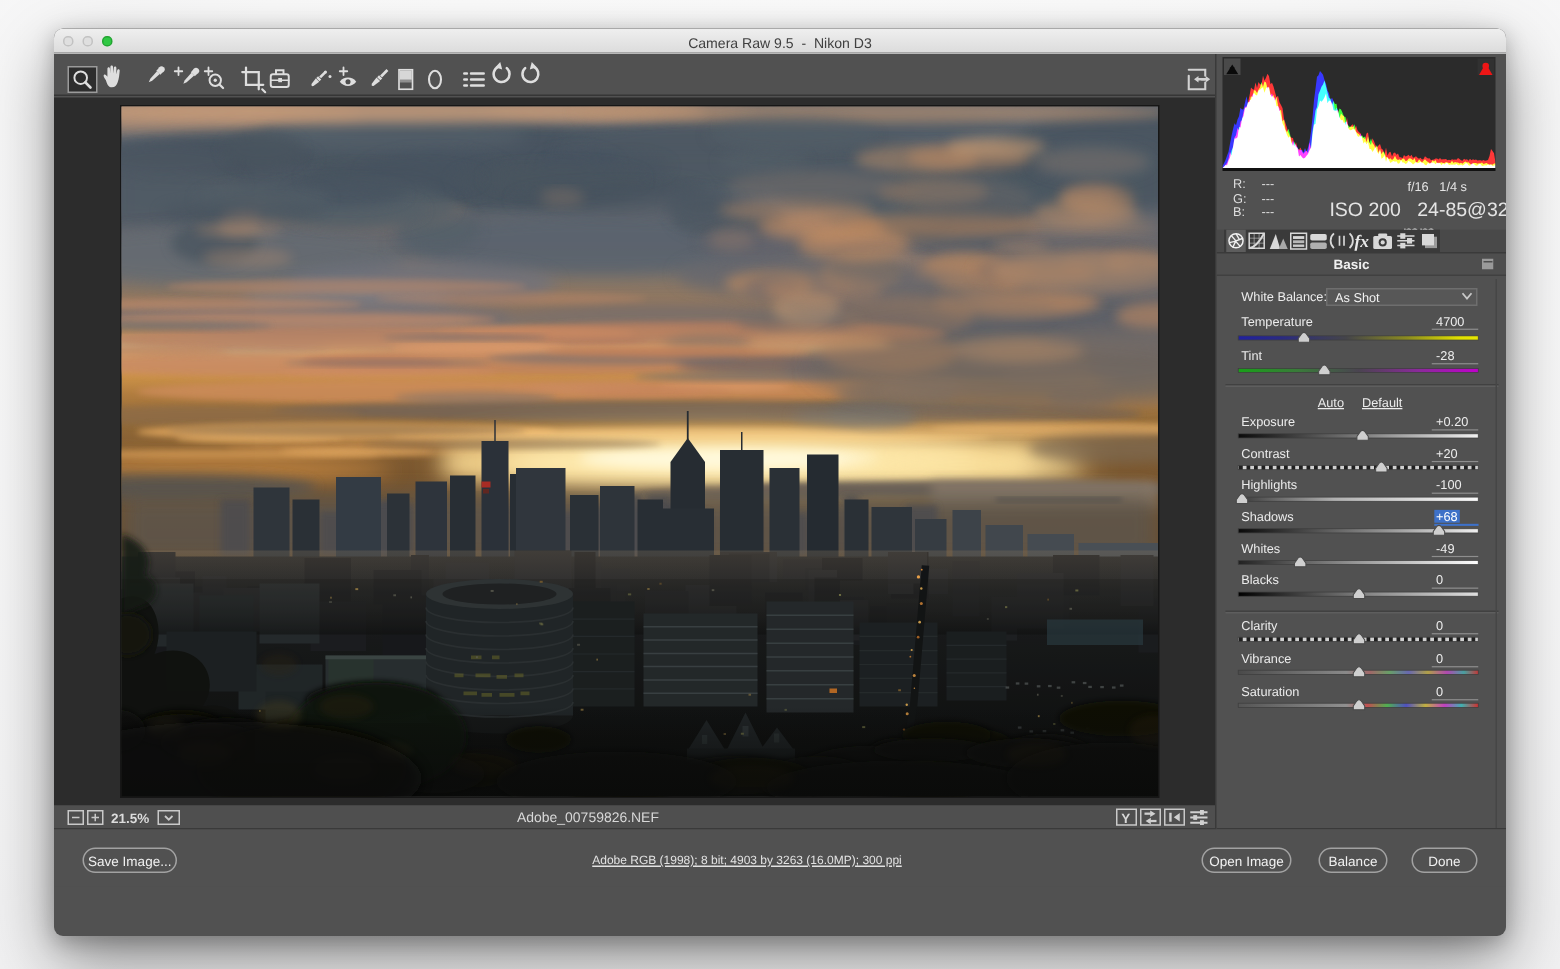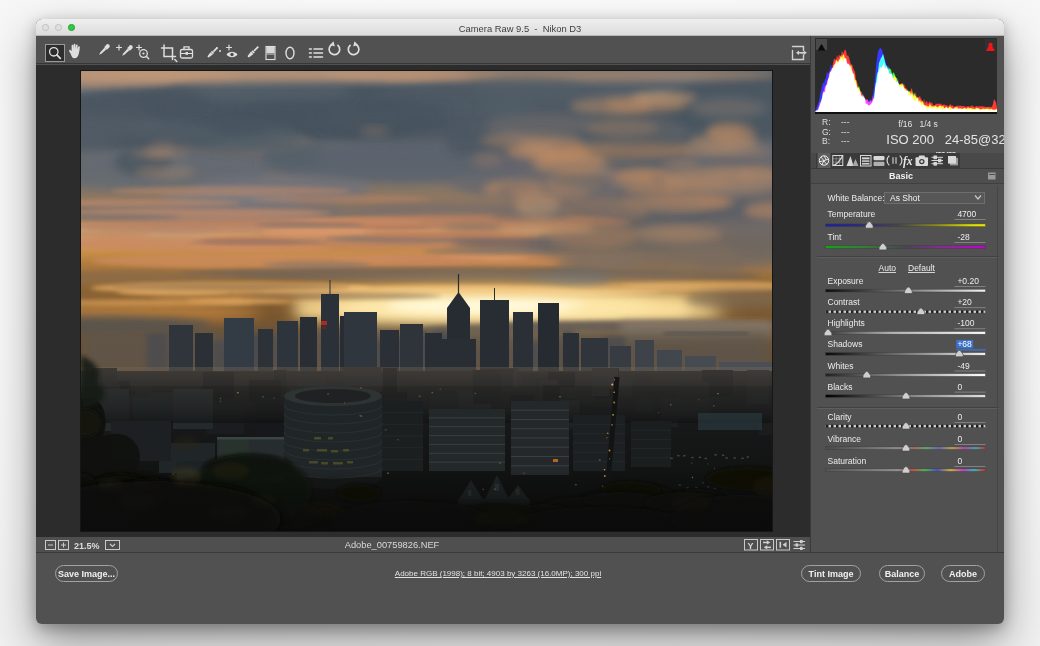--- a/index.html
+++ b/index.html
@@ -11,21 +11,21 @@
   .tl1 { left:6px;  background:#dfdfdf; border:1px solid #c2c2c2; }
   .tl2 { left:19px; background:#dfdfdf; border:1px solid #c2c2c2; }
   .tl3 { left:32px; background:#30c844; border:1px solid #23a532; }
   .title { position:absolute; top:3.5px; width:100%; text-align:center; font-size:9.4px; color:#404040; }
   .toolbar { position:absolute; left:0; top:17px; width:100%; height:28px; background:#515151; border-bottom:1px solid #363636; }
   .preview { position:absolute; left:0; top:46px; width:774px; height:472px; background:#2c2c2c; }
   .photo { position:absolute; left:45px; top:6px; width:691px; height:460px; outline:1px solid #161616; background:#555; }
   .statusbar { position:absolute; left:0; top:518px; width:774px; height:16px; background:#4f4f4f; border-bottom:1px solid #3a3a3a;padding-left:12px; }
   .rpanel { position:absolute; left:774px; top:17px; width:194px; height:517px; background:#515151; border-left:1px solid #3a3a3a; }
   .bottombar { position:absolute; left:0; top:534px; width:968px; height:38px; background:#515151; }
-  .pill { position:absolute; height:17px; border:1px solid #a2a2a2; border-radius:9px; color:#f0f0f0; font-size:9px; font-weight:bold; text-align:center; line-height:16px; }
+  .pill { position:absolute; height:17px; border:1px solid #a2a2a2; border-radius:9px; color:#f0f0f0; font-size:9px; font-weight:normal; text-align:center; line-height:16px; }
 </style>
 </head>
 <body>
 <div class="window">
   <div class="titlebar">
     <div class="tl tl1"></div>
       <div class="tl tl2"></div>
       <div class="tl tl3"></div>
     <div class="title">Camera Raw 9.5&nbsp; -&nbsp; Nikon D3</div>
   </div>
@@ -711,21 +711,21 @@
             <path d="M3.5 4.5 a2.5 2.5 0 0 1 4 0 z" fill="#0a0a0a"></path>
           </svg></div>
 <div style="position:absolute;right:1px;top:1px;width:11px;height:11px;background:#313131;"><svg width="11" height="11">
             <path d="M5.5 1.2 L10 9 L1 9 Z" fill="#ee1616"></path>
             <circle cx="5.5" cy="3" r="2.2" fill="#ee1616"></circle>
           </svg></div>
 </div>
 <div style="position:absolute;left:0;top:78px;width:194px;height:39px;font-family:Liberation Sans">
 <div style="position:absolute;left:11px;top:4px;font-size:8.5px;color:#dedede;line-height:9.5px;">R:<br>G:<br>B:</div>
 <div style="position:absolute;left:30px;top:4px;font-size:8.5px;color:#dedede;line-height:9.5px;">---<br>---<br>---</div>
-<div style="position:absolute;left:47px;top:5px;width:120px;text-align:center;font-size:8.5px;color:#e4e4e4;">f/16&nbsp;&nbsp;&nbsp;1/4 s</div>
+<div style="position:absolute;left:47px;top:5px;width:120px;text-align:right;font-size:8.5px;color:#e4e4e4;">f/16&nbsp;&nbsp;&nbsp;1/4 s</div>
 <div style="position:absolute;left:72px;top:18px;width:126px;text-align:center;font-size:13px;color:#e4e4e4;">ISO 200&nbsp;&nbsp;&nbsp;24-85@32 mm</div>
 </div>
       <svg width="194" height="15" viewBox="0 0 194 15" style="position:absolute;left:0;top:117px">
 <rect x="0" y="0" width="194" height="15" fill="#494949"></rect>
 <rect x="5" y="0" width="144" height="15" fill="#3a3a3a"></rect>
 <rect x="6.5" y="0" width="13" height="15" fill="#5d5d5d"></rect>
 <g stroke="#f0f0f0" fill="none" stroke-width="1">
 <circle cx="13" cy="7.5" r="4.7"></circle>
 <path d="M13 2.8 l2.5 4.3 M17.3 6 l-4.8 1.8 M16 11.5 l-3.2 -3.6 M10.8 12 l2.2 -4.6 M8.5 8.7 l4.6 -1 M9.8 4 l3 3.4" stroke-width="0.9"></path>
 </g>
@@ -920,17 +920,17 @@
         <rect x="143.5" y="430.1" width="31" height="0.8" fill="#8e8e8e"></rect>
         <rect x="14.5" y="432.8" width="160.0" height="2.8" fill="url(#gSa)" stroke="#3e3e3e" stroke-width="0.5"></rect>
         <path d="M91.2 437.1 L91.2 434.6 L93.6 431.2 A2 2 0 0 1 96.4 431.2 L98.8 434.6 L98.8 437.1 Z" fill="#cfcfcf" stroke="#4a4a4a" stroke-width="0.7"></path>
 <line x1="186.5" y1="150" x2="186.5" y2="516" stroke="#464646"></line>
 <rect x="0" y="516" width="194" height="1" fill="#3a3a3a"></rect>
 </svg>
     </div>
   <div class="bottombar">
     <div class="pill" style="left:19px; top:12px; width:63px;">Save Image...</div>
     <div style="position:absolute; left:206px; top:16px; width:512px; text-align:center; font-size:8px; font-weight:normal; color:#e2e2e2; text-decoration:underline;">Adobe RGB (1998); 8 bit; 4903 by 3263 (16.0MP); 300 ppi</div>
-    <div class="pill" style="left:765px; top:12px; width:60px;">Tint Image</div>
+    <div class="pill" style="left:765px; top:12px; width:60px;">Open Image</div>
     <div class="pill" style="left:843px; top:12px; width:46px;">Balance</div>
-    <div class="pill" style="left:905px; top:12px; width:44px;">Adobe</div>
+    <div class="pill" style="left:905px; top:12px; width:44px;">Done</div>
   </div>
 </div>
 
 </body></html>

